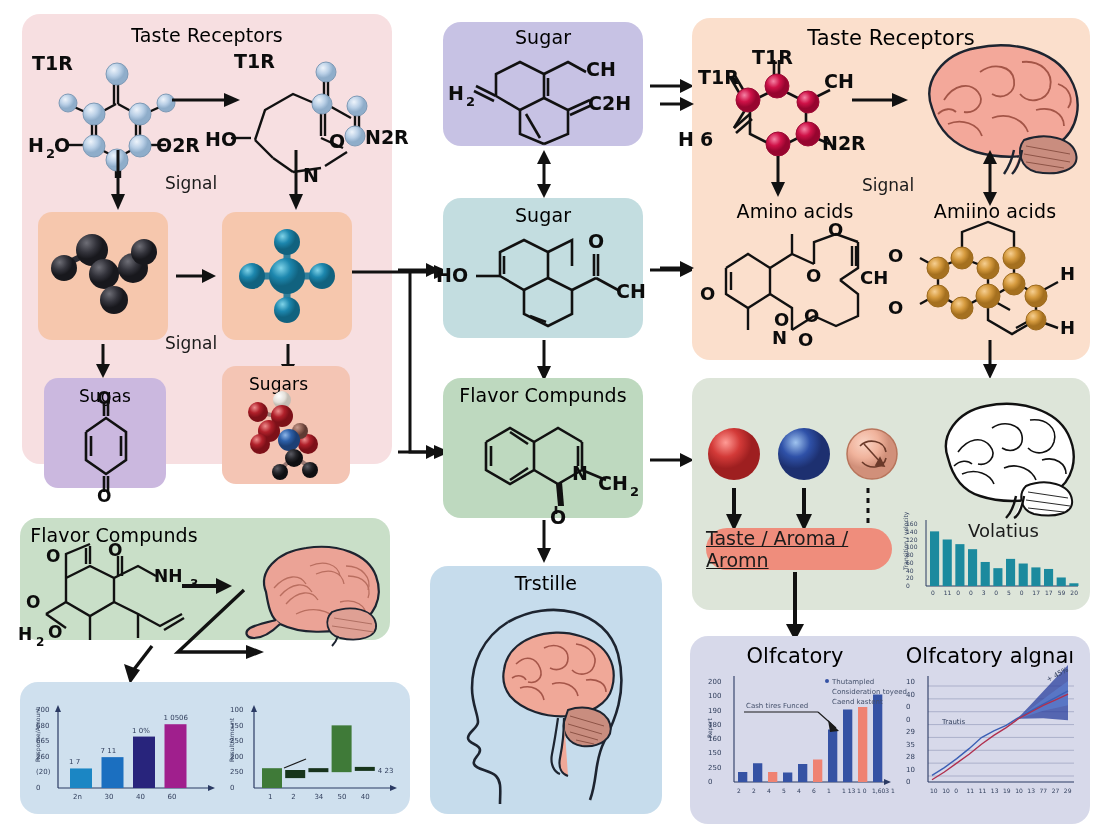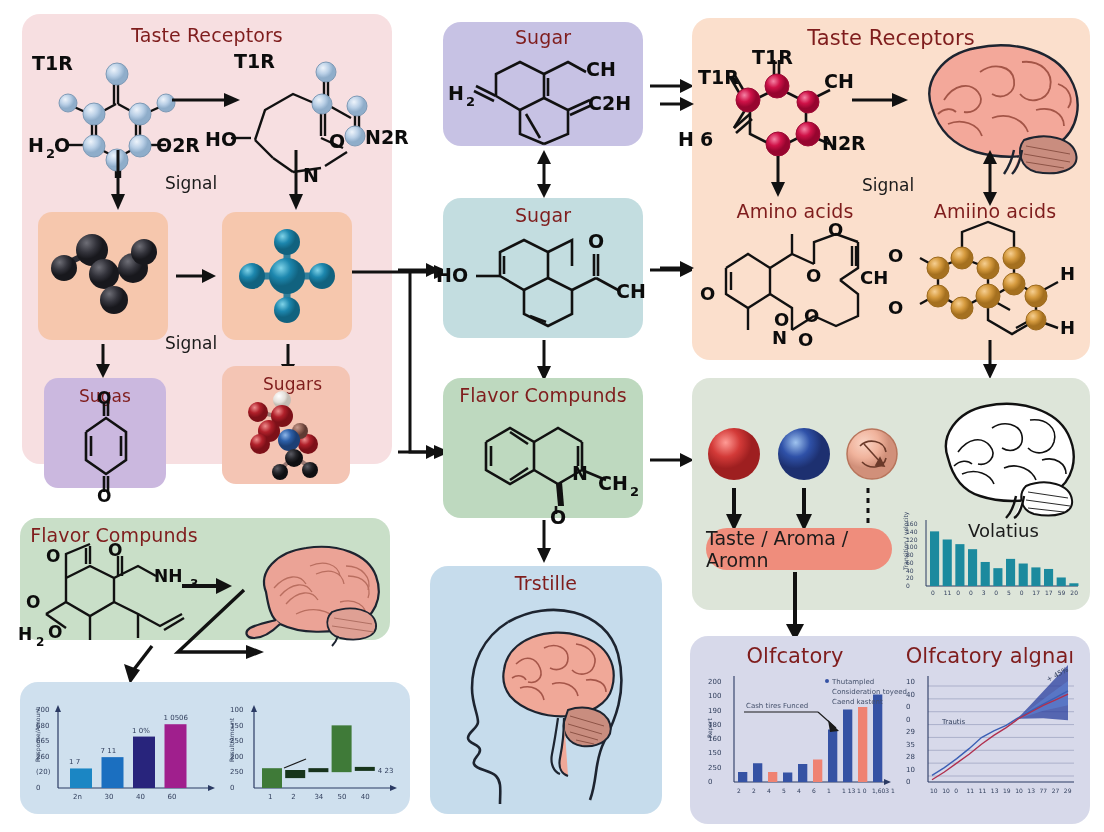--- a/index.html
+++ b/index.html
@@ -3,35 +3,35 @@
 <meta charset="utf-8">
 <style>
   html,body{margin:0;padding:0;background:#ffffff;}
   body{
     width:1104px;height:832px;position:relative;overflow:hidden;
     font-family:"DejaVu Sans","Liberation Sans",sans-serif;
     color:#111;
   }
   .stage{position:absolute;inset:0;}
   .panel{position:absolute;border-radius:18px;box-sizing:border-box;}
-  .ttl{position:absolute;left:0;right:0;text-align:center;font-size:19px;color:#7f1d1d;
+  .ttl{position:absolute;left:0;right:0;text-align:center;font-size:19px;color:#000000;
        letter-spacing:.1px;white-space:nowrap;}
   .ttl.sm{font-size:17px;}
   .ttl.lg{font-size:21px;}
   svg{display:block;overflow:visible;}
   .chem text{font-family:"DejaVu Sans","Liberation Sans",sans-serif;font-weight:600;fill:#0c0c0c;}
   .chem line,.chem path,.chem polyline{stroke:#111;fill:none;}
   .arrow{position:absolute;}
   .lbl{position:absolute;font-size:17px;color:#1a1a1a;white-space:nowrap;}
   .chartbox{position:absolute;}
   .axtext{font-size:7px;fill:#33405e;font-family:"DejaVu Sans",sans-serif;}
   .axtext.tiny{font-size:6px;}
   .blurtxt{font-size:7px;fill:#44506b;}
   .pill{position:absolute;border-radius:999px;display:flex;align-items:center;justify-content:center;
-        font-size:19px;color:#1b1b1b;}
+        font-size:19px;color:#1b1b1b;text-decoration:underline;}
 </style>
 </head>
 <body>
 
 <div class="stage">
 
   <div class="panel" style="left:22px;top:14px;width:370px;height:450px;background:#f7dfe1;"></div>
   <div class="ttl" style="left:22px;top:24px;width:370px;">Taste Receptors</div>
 
   <div style="position:absolute;left:30px;top:48px;width:175px;height:130px;">
@@ -210,21 +210,21 @@
           <line x1="64" y1="4" x2="64" y2="18"></line>
         <line x1="60" y1="78" x2="60" y2="94"></line>
           <line x1="64" y1="78" x2="64" y2="94"></line>
       </g>
       <text x="53" y="6" font-size="17">O</text>
       <text x="53" y="104" font-size="17">O</text>
     </svg>
   </div>
 
   <div class="panel" style="left:222px;top:366px;width:128px;height:118px;background:#f4c5b4;border-radius:14px;"></div>
-  <div class="ttl sm" style="left:222px;top:374px;width:141px;">Sugars</div>
+  <div class="ttl sm" style="left:208px;top:374px;width:141px;">Sugars</div>
   <div style="position:absolute;left:232px;top:390px;width:110px;height:94px;">
     <svg width="110" height="94" viewBox="0 0 110 94">
       <defs>
         <radialGradient id="gRed" cx="33%" cy="28%">
             <stop offset="0%" stop-color="#ee8d8d"></stop>
             <stop offset="55%" stop-color="#b0202a"></stop>
             <stop offset="100%" stop-color="#7d1018"></stop>
           </radialGradient>
         <radialGradient id="gBlu2" cx="33%" cy="28%">
             <stop offset="0%" stop-color="#8fb6e8"></stop>

